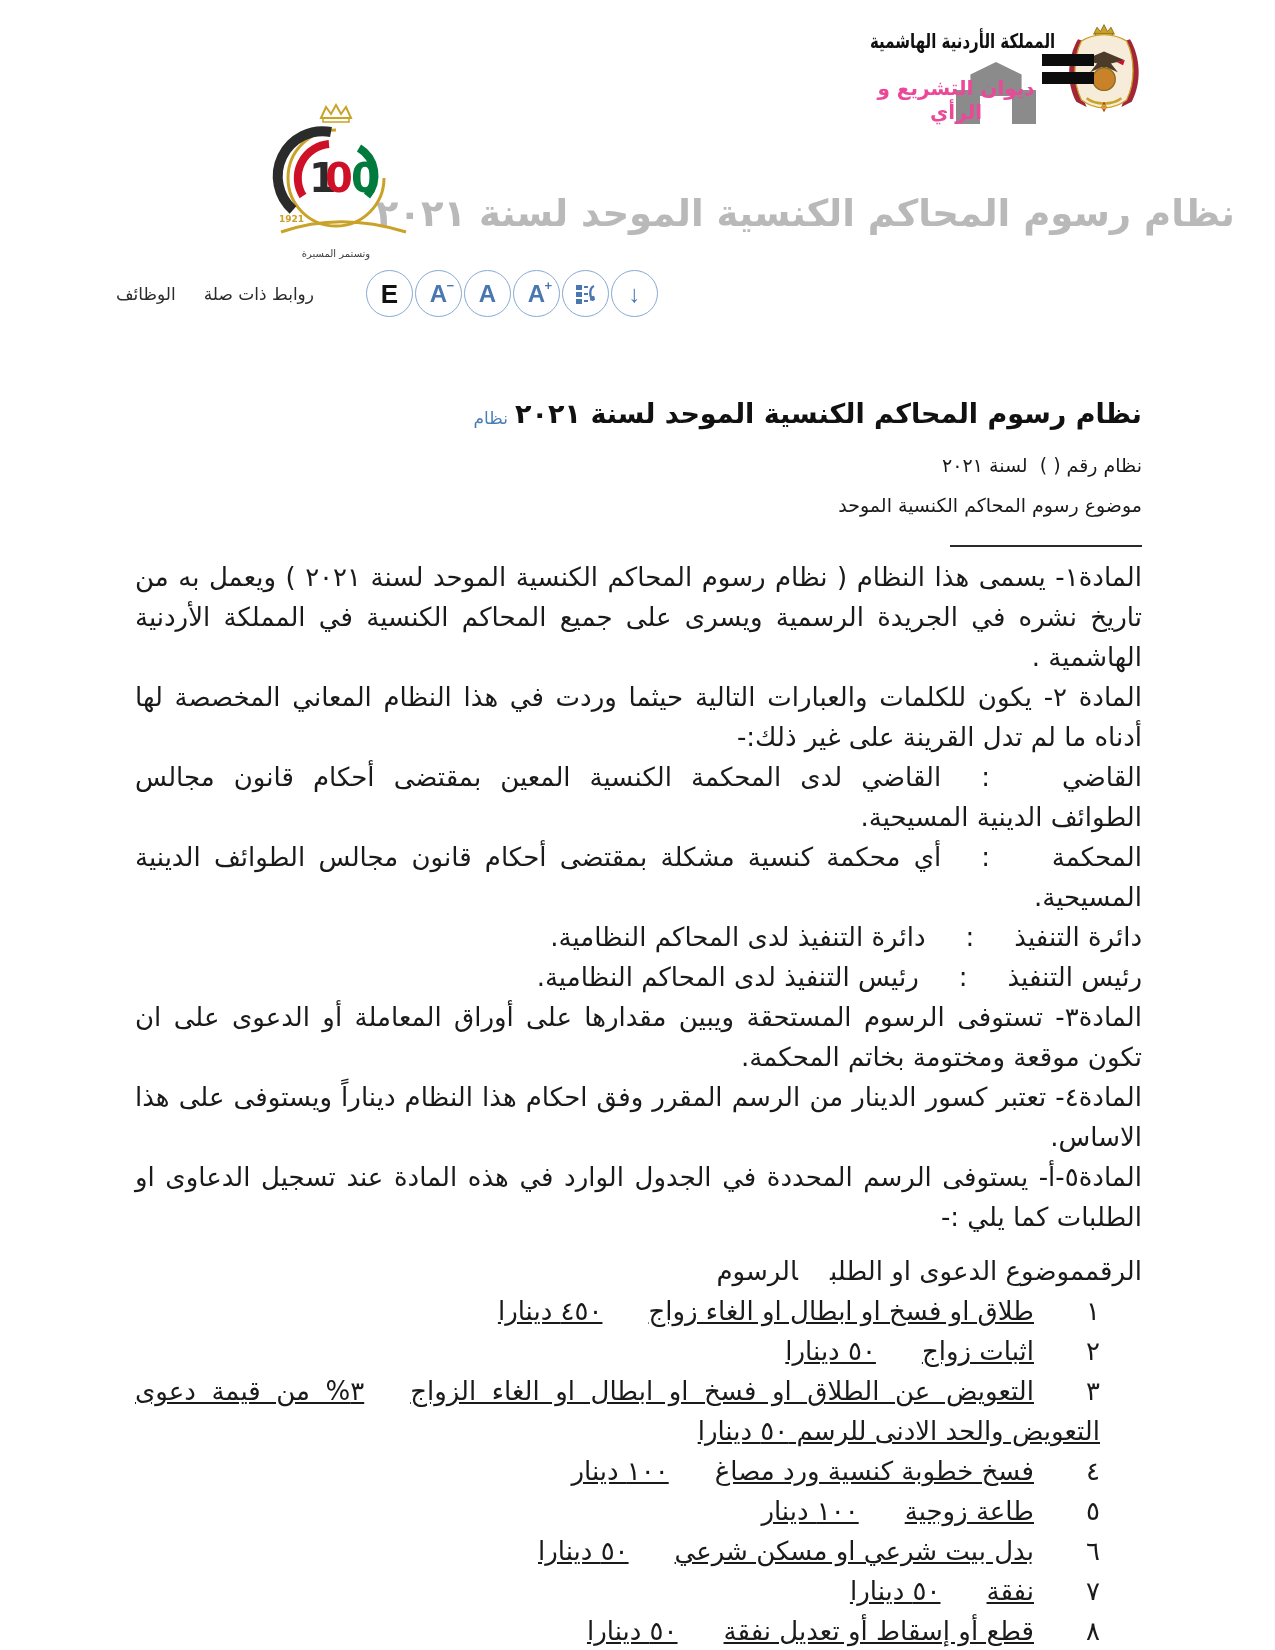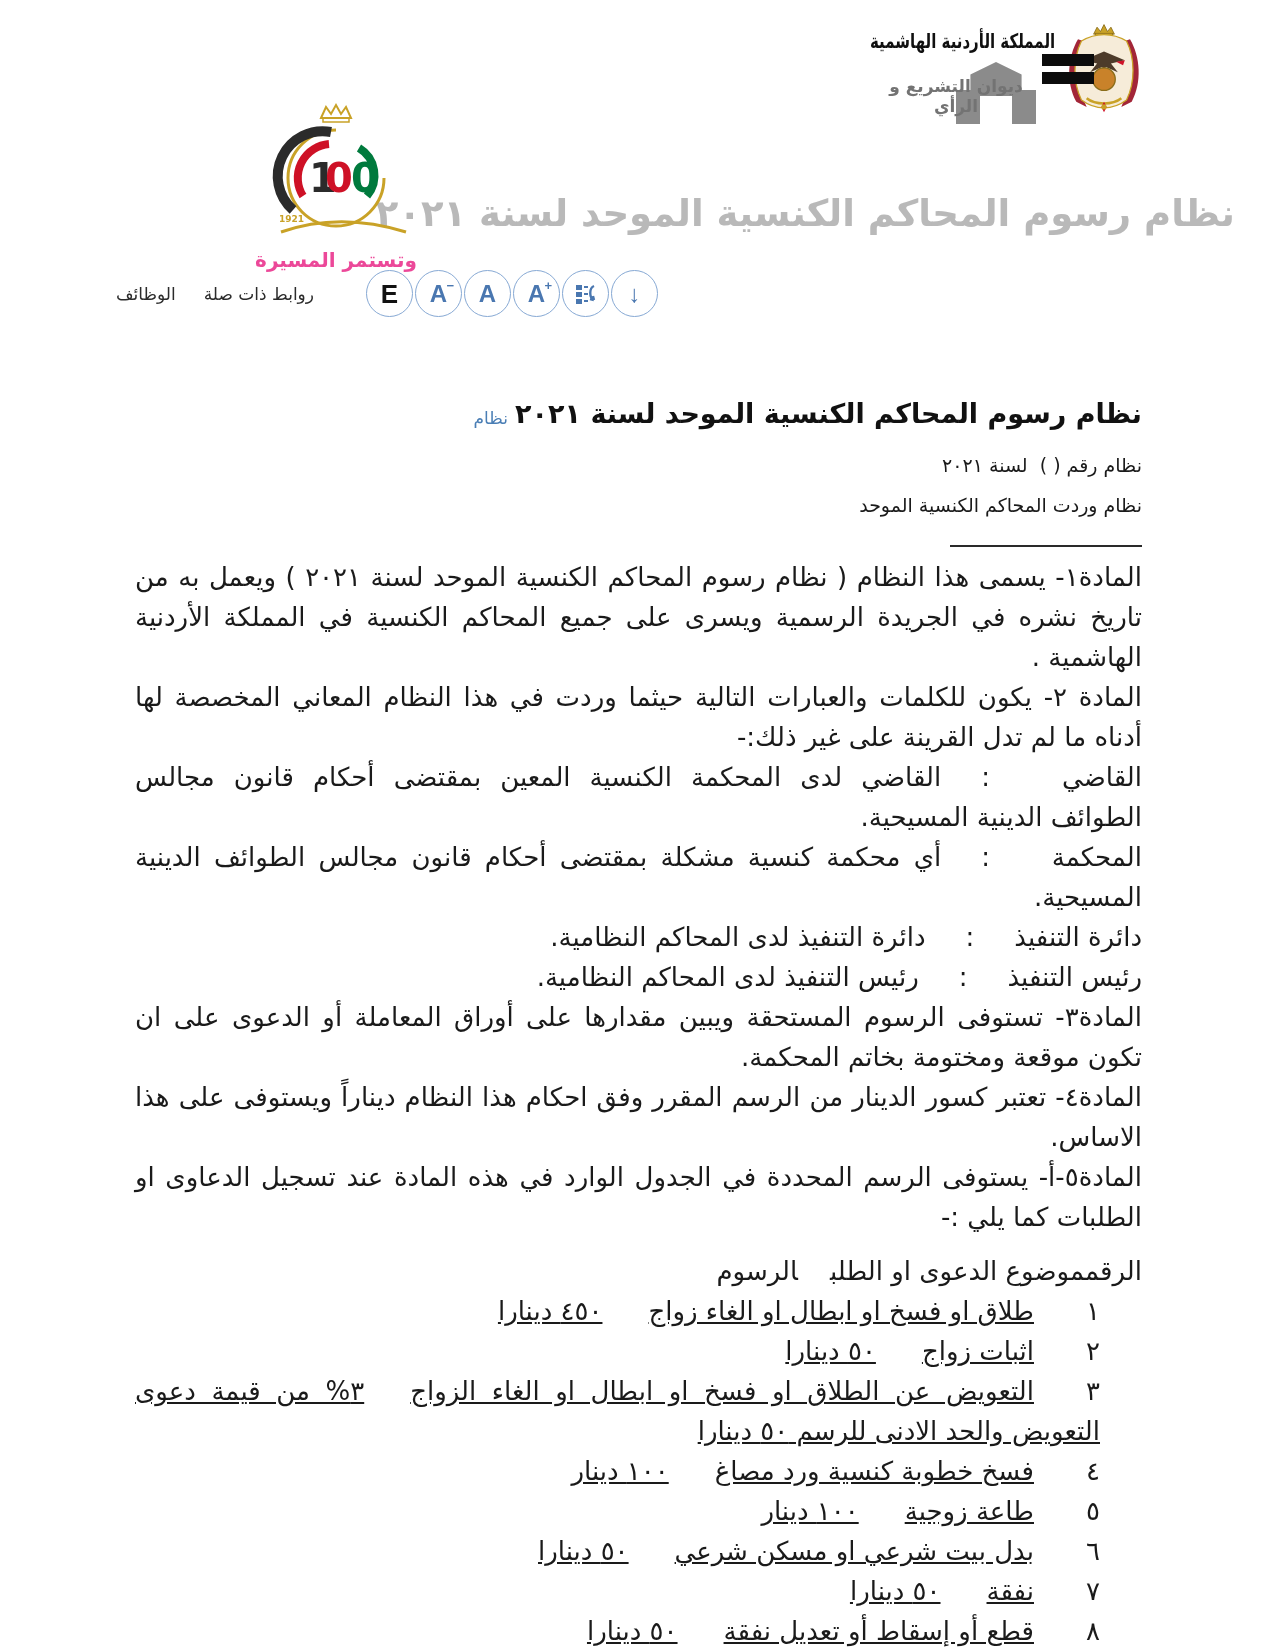--- a/index.html
+++ b/index.html
@@ -6,30 +6,30 @@
   .page{position:relative;width:1275px;height:1650px;background:#ffffff;overflow:hidden;
         font-family:"DejaVu Sans",sans-serif;color:#1a1a1a;}
 
   
   .gov-brand{position:absolute;left:870px;top:32px;width:172px;z-index:2;}
   .arch{position:absolute;right:6px;top:30px;width:80px;height:62px;background:#777;
         clip-path:polygon(0 100%,0 45%,18% 45%,18% 20%,50% 0,82% 20%,82% 45%,100% 45%,100% 100%,70% 100%,70% 55%,30% 55%,30% 100%);
         opacity:.85;}
   .calligraphy{position:relative;z-index:2;font-weight:bold;font-size:15px;letter-spacing:-2px;
         transform:scaleY(1.35);color:#101010;white-space:nowrap;text-align:left;}
-  .bureau-name{position:relative;z-index:2;margin-top:26px;font-weight:bold;font-size:17px;
-        color:#737373;text-align:center;direction:rtl;}
+  .bureau-name{position:relative;z-index:2;margin-top:26px;font-weight:bold;font-size:20px;
+        color:#ec4899;text-align:center;direction:rtl;}
   .coat{position:absolute;left:1052px;top:22px;z-index:1;}
   .glitch-bar{position:absolute;background:#0c0c0c;z-index:3;}
   .gb1{left:1042px;top:54px;width:52px;height:12px;}
   .gb2{left:1042px;top:72px;width:52px;height:12px;}
 
   
   .centennial{position:absolute;left:236px;top:100px;width:200px;z-index:2;text-align:center;}
-  .slogan{font-size:20px;font-weight:bold;color:#ec4899;direction:rtl;margin-top:-6px;}
+  .slogan{font-size:10px;font-weight:normal;color:#404040;direction:rtl;margin-top:-6px;}
 
   
   .watermark{position:absolute;right:40px;top:192px;z-index:1;direction:rtl;white-space:nowrap;
         font-size:37px;font-weight:600;color:#b9b9b9;}
 
   
   .toolbar{position:absolute;left:116px;top:270px;display:flex;align-items:center;z-index:2;}
   .tb-links{display:flex;direction:rtl;gap:28px;font-size:17px;color:#2b2b2b;}
   .tb-link{cursor:pointer;}
   .tb-icons{display:flex;gap:2px;margin-left:52px;}
@@ -142,21 +142,21 @@
   </div>
 
   <div class="doc">
     <div>
       <span class="doc-title">نظام رسوم المحاكم الكنسية الموحد لسنة ٢٠٢١</span>
       <span class="doc-tag">نظام</span>
     </div>
 
     <div class="subtitle">
       <div>نظام رقم ( )  لسنة ٢٠٢١</div>
-      <div>نظام وردت المحاكم الكنسية الموحد</div>
+      <div>موضوع رسوم المحاكم الكنسية الموحد</div>
     </div>
 
     <div class="sep"></div>
 
     <p>المادة١- يسمى هذا النظام ( نظام رسوم المحاكم الكنسية الموحد لسنة ٢٠٢١ ) ويعمل به من تاريخ نشره في الجريدة الرسمية ويسرى على جميع المحاكم الكنسية في المملكة الأردنية الهاشمية .</p>
     <p>المادة ٢- يكون للكلمات والعبارات التالية حيثما وردت في هذا النظام المعاني المخصصة لها أدناه ما لم تدل القرينة على غير ذلك:-</p>
 
     <p>
       <span class="def-term">القاضي</span><span class="def-colon">:</span><span>القاضي لدى المحكمة الكنسية المعين بمقتضى أحكام قانون مجالس الطوائف الدينية المسيحية.</span>
     </p>

